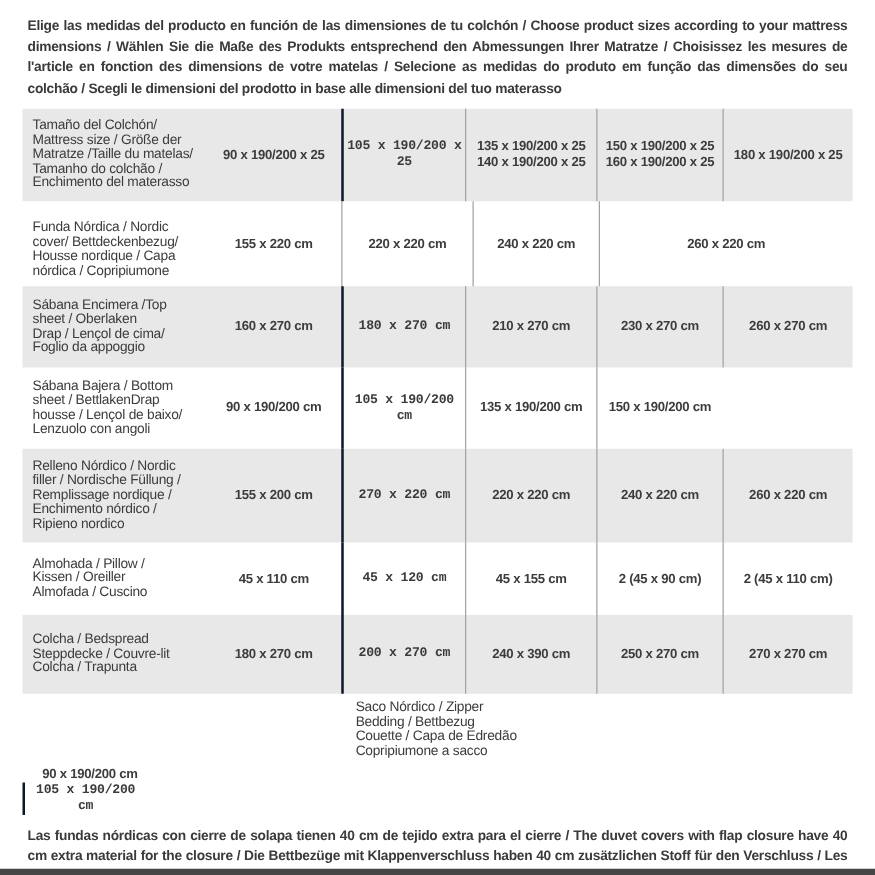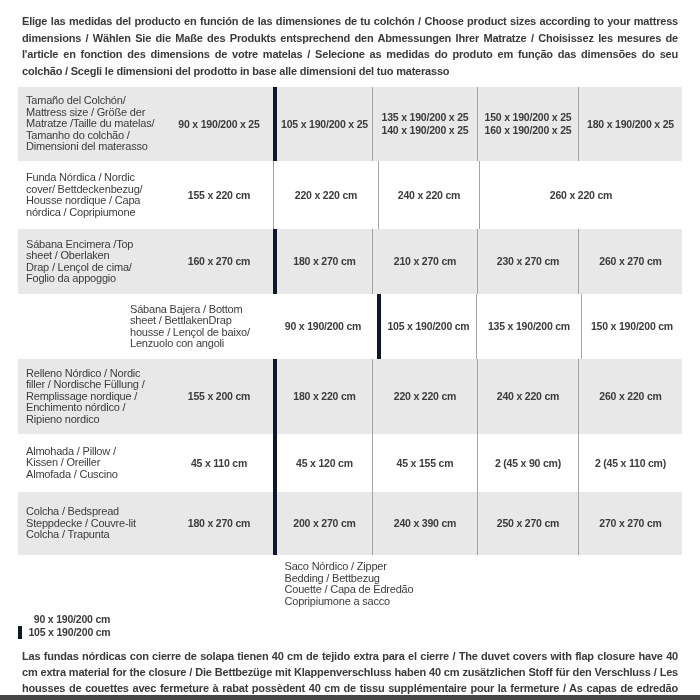--- a/index.html
+++ b/index.html
@@ -46,21 +46,21 @@
     flex-direction:column;
     justify-content:center;
     text-align:center;
     font-size:10.5px;
     font-weight:bold;
     letter-spacing:-0.2px;
     line-height:13px;
     color:#3c3c3c;
   }
   .val-cell.c1{ width:108px; }
-  .val-cell.c2{ width:99px;  border-left:4px solid #0f172a; }
+  .val-cell.c2{ width:99px;  border-left:2px solid #0f172a;font-family:Liberation Mono, monospace; }
   .val-cell.c3{ width:105px; border-left:1px solid #a3a3a3; }
   .val-cell.c4{ width:101px; border-left:1px solid #a3a3a3; }
   .val-cell.c5{ flex:1;      border-left:1px solid #a3a3a3; }
   .footnote{
     padding:9px 22px 0 22px;
     font-size:11px;
     font-weight:bold;
     line-height:16px;
     text-align:justify;
     letter-spacing:-0.2px;
@@ -78,41 +78,41 @@
 
 <div class="intro">Elige las medidas del producto en función de las dimensiones de tu colchón / Choose product sizes according to your mattress dimensions / Wählen Sie die Maße des Produkts entsprechend den Abmessungen Ihrer Matratze / Choisissez les mesures de l'article en fonction des dimensions de votre matelas / Selecione as medidas do produto em função das dimensões do seu colchão / Scegli le dimensioni del prodotto in base alle dimensioni del tuo materasso</div>
 
 <div class="size-table">
     <div class="t-row alt" style="min-height: 74px;">
       <div class="label-cell">
         <div>Tamaño del Colchón/</div>
         <div>Mattress size / Größe der</div>
         <div>Matratze /Taille du matelas/</div>
         <div>Tamanho do colchão /</div>
-        <div>Dimensioni del materasso</div>
+        <div>Enchimento del materasso</div>
       </div>
       <div class="val-cell c1">
         <div>90 x 190/200 x 25</div>
       </div>
       <div class="val-cell c2">
         <div>105 x 190/200 x 25</div>
       </div>
       <div class="val-cell c3">
         <div>135 x 190/200 x 25</div>
         <div>140 x 190/200 x 25</div>
       </div>
       <div class="val-cell c4">
         <div>150 x 190/200 x 25</div>
         <div>160 x 190/200 x 25</div>
       </div>
       <div class="val-cell c5">
         <div>180 x 190/200 x 25</div>
       </div>
     </div>
-    <div class="t-row" style="min-height: 68px;">
+    <div class="t-row" style="min-height: 68px; align-items: flex-end;">
       <div class="label-cell">
         <div>Funda Nórdica /  Nordic</div>
         <div>cover/ Bettdeckenbezug/</div>
         <div>Housse nordique / Capa</div>
         <div>nórdica / Copripiumone</div>
       </div>
       <div class="val-cell c1">
         <div>155 x 220 cm</div>
       </div>
       <div class="val-cell c3">
@@ -141,21 +141,21 @@
       <div class="val-cell c3">
         <div>210 x 270 cm</div>
       </div>
       <div class="val-cell c4">
         <div>230 x 270 cm</div>
       </div>
       <div class="val-cell c5">
         <div>260 x 270 cm</div>
       </div>
     </div>
-    <div class="t-row" style="min-height: 65px; justify-content: flex-end;">
+    <div class="t-row" style="min-height: 65px;">
       <div class="label-cell">
         <div>Sábana Bajera / Bottom</div>
         <div>sheet / BettlakenDrap</div>
         <div>housse / Lençol de baixo/</div>
         <div>Lenzuolo con angoli</div>
       </div>
       <div class="val-cell c1">
         <div>90 x 190/200 cm</div>
       </div>
       <div class="val-cell c2">
@@ -173,21 +173,21 @@
         <div>Relleno Nórdico / Nordic</div>
         <div>filler / Nordische Füllung /</div>
         <div>Remplissage nordique /</div>
         <div>Enchimento nórdico /</div>
         <div>Ripieno nordico</div>
       </div>
       <div class="val-cell c1">
         <div>155 x 200 cm</div>
       </div>
       <div class="val-cell c2">
-        <div>180 x 220 cm</div>
+        <div>270 x 220 cm</div>
       </div>
       <div class="val-cell c3">
         <div>220 x 220 cm</div>
       </div>
       <div class="val-cell c4">
         <div>240 x 220 cm</div>
       </div>
       <div class="val-cell c5">
         <div>260 x 220 cm</div>
       </div>

